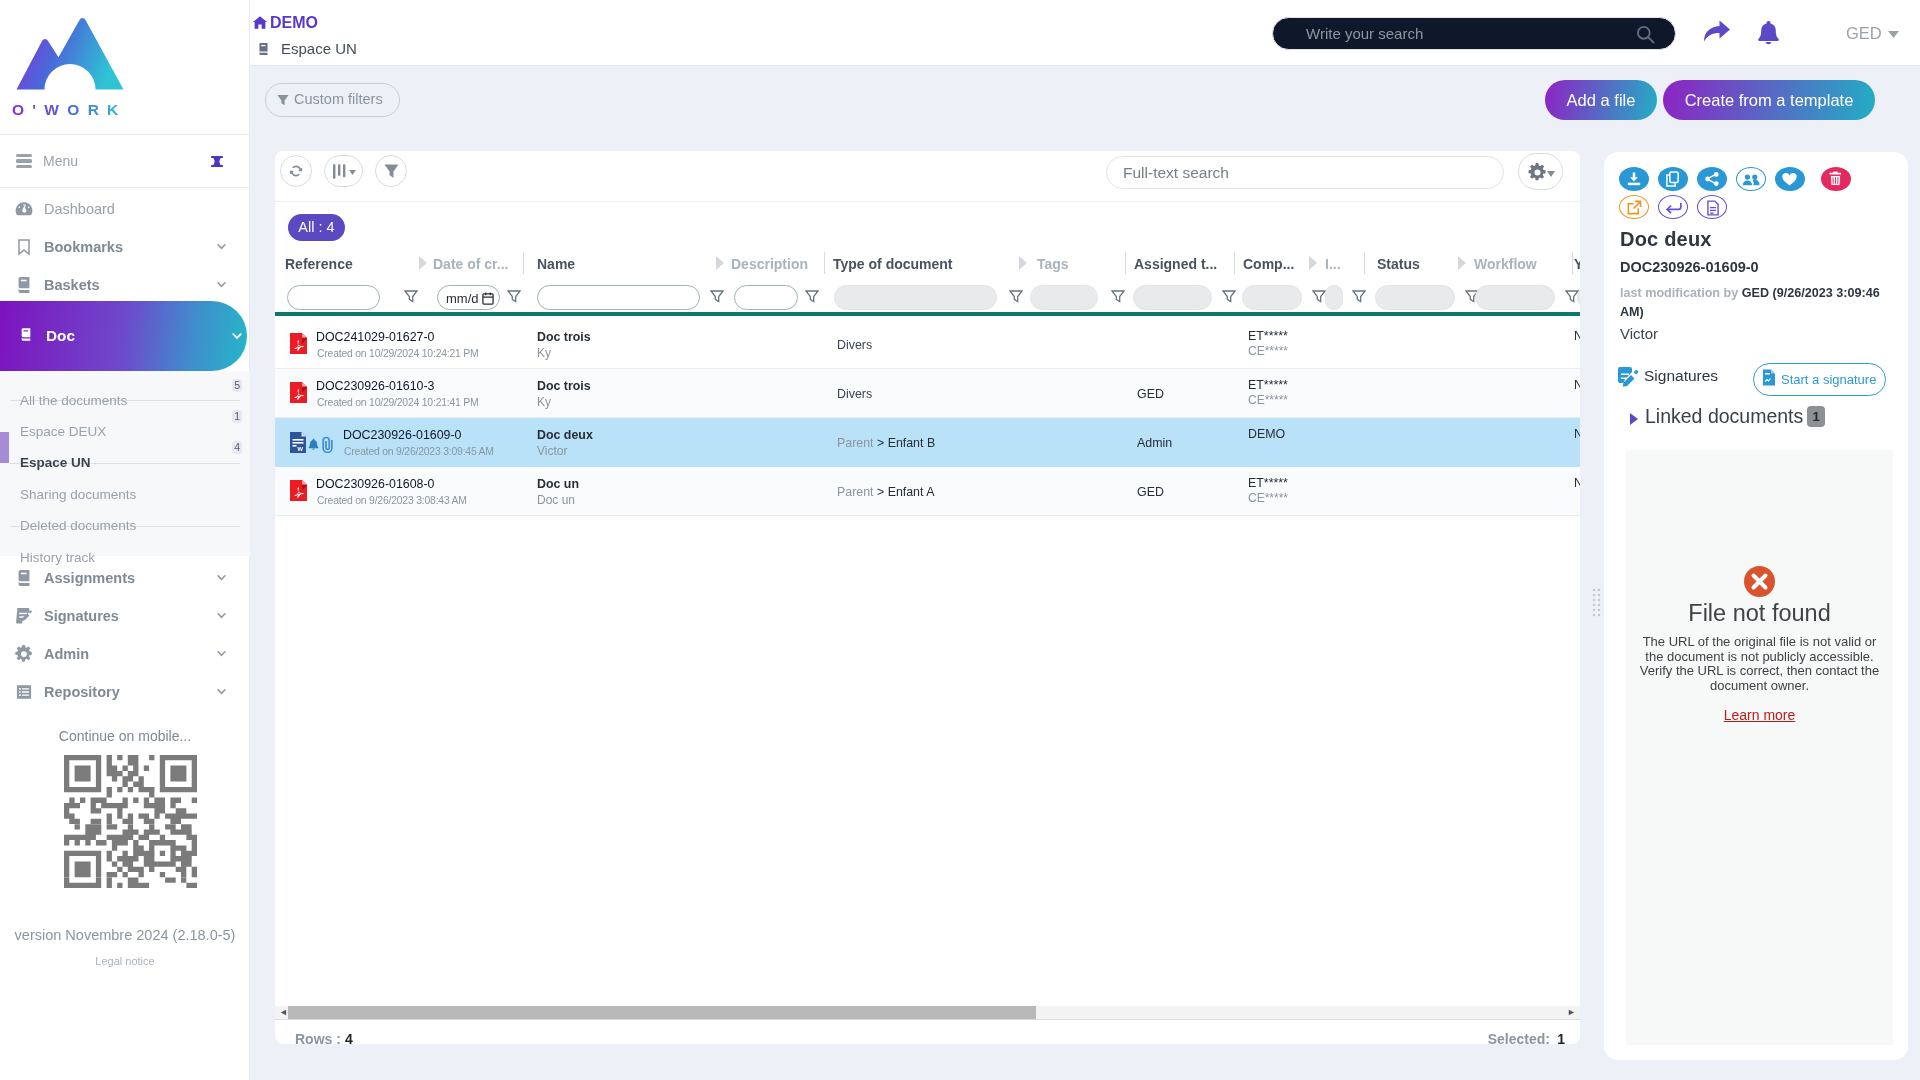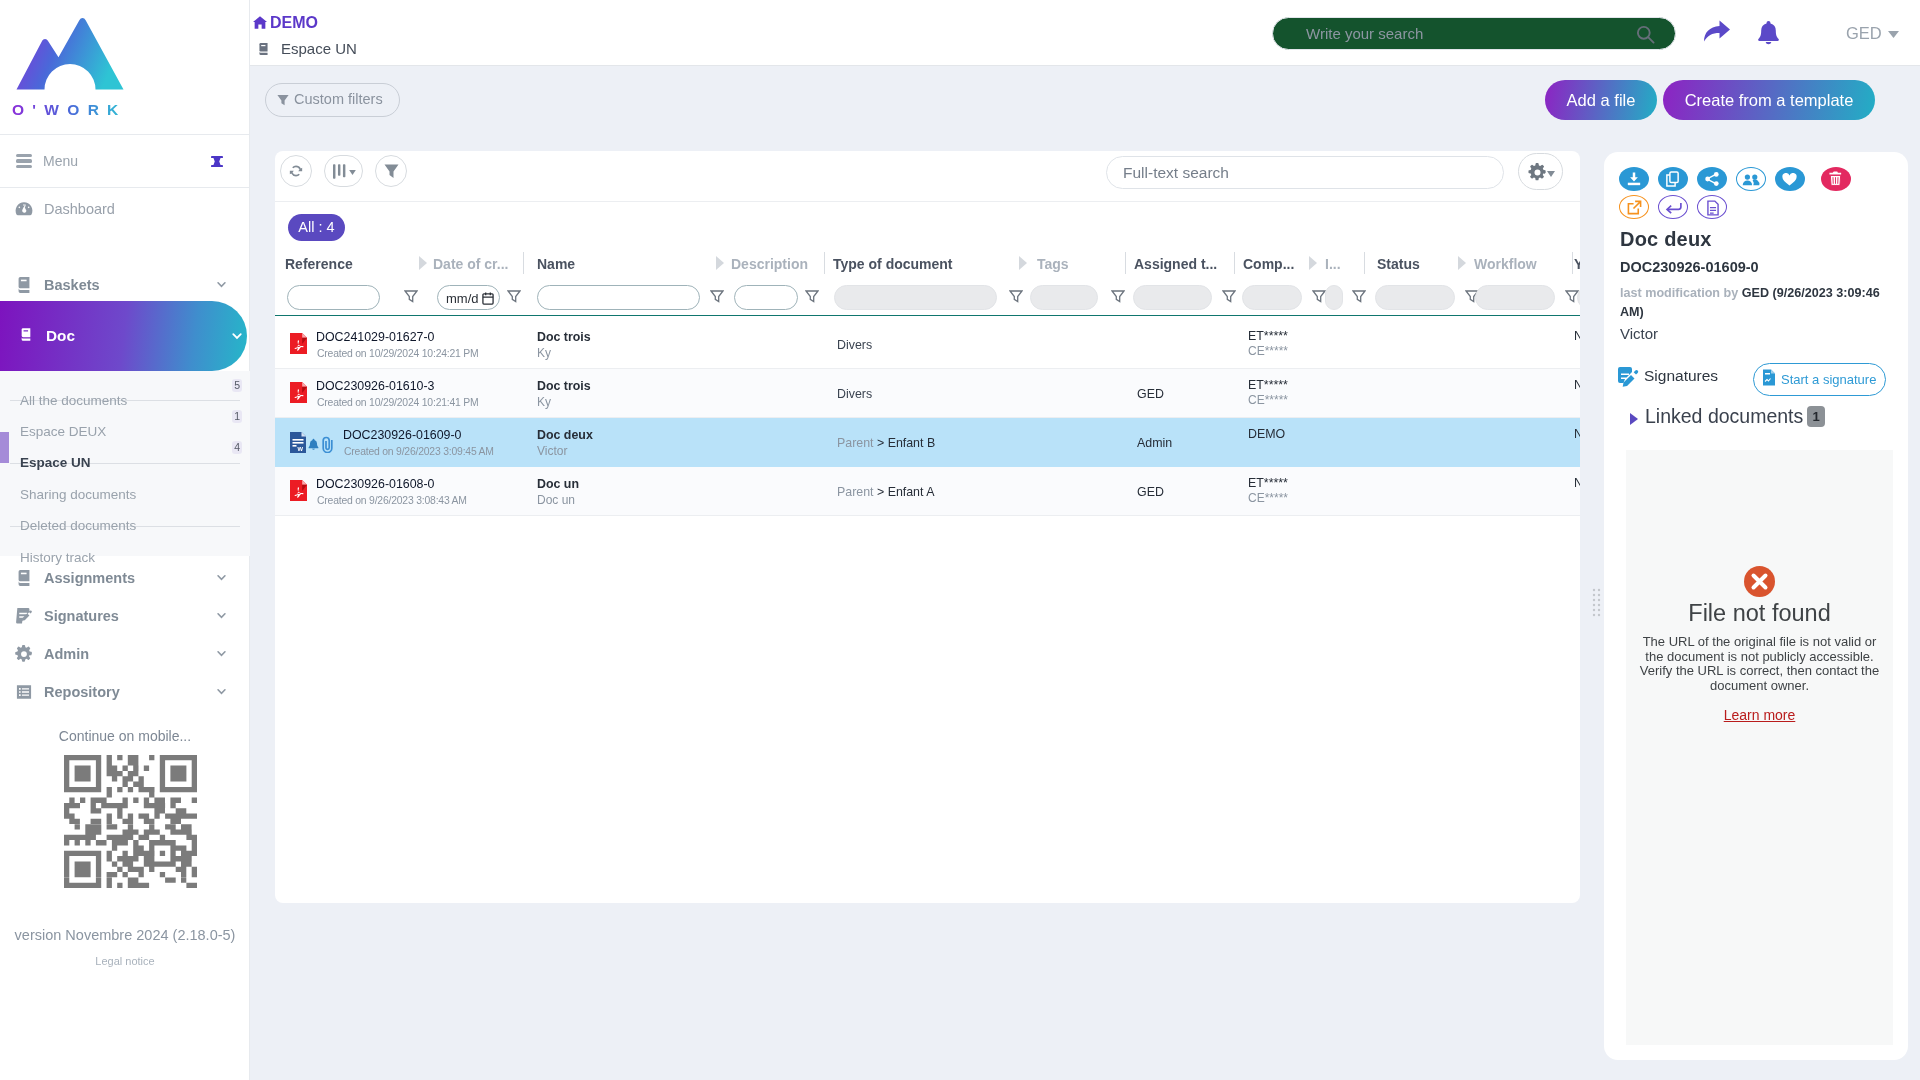--- a/index.html
+++ b/index.html
@@ -33,51 +33,51 @@
 
 #mobile { position:absolute; left:0; top:728px; width:250px; text-align:center; }
 #mobile .cm { font-size:14px; color:#7d8794; }
 #ver { position:absolute; left:0; top:927px; width:250px; text-align:center; font-size:14.5px; color:#8b95a1; }
 #legal { position:absolute; left:0; top:955px; width:250px; text-align:center; font-size:11px; color:#a9b2bc; }
 
 
 #topbar { position:absolute; left:250px; top:0; width:1670px; height:66px; background:#fff; border-bottom:1px solid #e3e6ea; }
 #bc1 { position:absolute; left:20px; top:14px; font-size:16px; font-weight:bold; color:#5b38c9; }
 #bc2 { position:absolute; left:31px; top:40px; font-size:15px; color:#454d59; }
-#searchpill { position:absolute; left:1022px; top:17px; width:404px; height:33px; background:#14532d; border:1px solid #e2e5eb; border-radius:17px; }
+#searchpill { position:absolute; left:1022px; top:17px; width:404px; height:33px; background:#0f172a; border:1px solid #e2e5eb; border-radius:17px; }
 #searchpill .ph { position:absolute; left:33px; top:7px; font-size:15px; color:#8d96a2; }
 #gedd { position:absolute; left:1596px; top:24px; font-size:16.5px; color:#9aa3ad; }
 
 
 #cfbtn { position:absolute; left:265px; top:83px; width:135px; height:34px; border:1px solid #c9ced6; border-radius:17px; background:transparent; }
 #cfbtn span { position:absolute; left:28px; top:7px; font-size:14.5px; color:#8a929e; }
 .gbtn { position:absolute; top:80px; height:40px; border-radius:20px; background:linear-gradient(100deg,#8d23c3,#22aec5); color:#fff; font-size:16.5px; text-align:center; line-height:40px; }
 #addfile { left:1545px; width:112px; }
 #createtpl { left:1663px; width:212px; }
 
 
-#card { position:absolute; left:275px; top:151px; width:1305px; height:752px; background:#fff; border-radius:8px; overflow:hidden;padding-left:14px; }
+#card { position:absolute; left:275px; top:151px; width:1305px; height:893px; background:#fff; border-radius:8px; overflow:hidden;padding-left:14px; }
 .circbtn { position:absolute; top:4px; width:32px; height:32px; border:1px solid #d7dbdf; border-radius:16px; background:#fff; }
 #ttool { position:absolute; left:0; top:0; width:1305px; height:60px; }
 #ftsearch { position:absolute; left:831px; top:5px; width:398px; height:33px; border:1px solid #dfe3e8; border-radius:17px; background:#fff; }
 #ftsearch span { position:absolute; left:16px; top:7px; font-size:15.5px; color:#757e8a; }
 #gearbtn { position:absolute; left:1243px; top:2px; width:45px; height:37px; border:1px solid #d7dbdf; border-radius:19px; background:#fff; }
 #tdivider { position:absolute; left:0; top:50px; width:1305px; height:1px; background:#eceef1; }
 #allchip { position:absolute; left:13px; top:63px; width:57px; height:27px; background:#5a49c0; border-radius:14px; color:#fff; font-size:14.5px; text-align:center; line-height:27px; }
 
 
 #thead { position:absolute; left:0; top:99px; width:1305px; height:33px; font-size:14px; }
 .th { position:absolute; top:6px; white-space:nowrap; }
 .thb { font-weight:bold; color:#4a5260; }
 .thg { color:#aab2bc; font-weight:bold; }
 .sortarr { position:absolute; top:6px; width:0; height:0; border-left:8px solid #d4d8dd; border-top:7px solid transparent; border-bottom:7px solid transparent; }
 .colsep { position:absolute; top:2px; width:1px; height:22px; background:#d8dce1; }
 
 
-#tfilter { position:absolute; left:0; top:132px; width:1305px; height:33px; border-bottom:1px solid #0f766e; }
+#tfilter { position:absolute; left:0; top:132px; width:1305px; height:33px; border-bottom:4px solid #0f766e; }
 .fpill { position:absolute; top:2px; height:25px; border:1px solid #9fb3b9; border-radius:13px; background:#fff; }
 .fpillg { position:absolute; top:2px; height:25px; border-radius:13px; background:#e9eaec; border:1px solid #e2e4e7; }
 .funnel { position:absolute; top:7px; width:14px; height:13px; }
 
 
 .trow { position:absolute; left:0; width:1305px; height:49px; border-bottom:1px solid #eceef1; overflow:hidden; }
 .pdfic { position:absolute; top:13px; width:17px; height:21px; }
 .wordic { position:absolute; top:14px; width:16px; height:21px; }
 .rref { position:absolute; font-size:12.4px; color:#0f172a; }
 .rsub { position:absolute; font-size:10.4px; color:#8b95a1; letter-spacing:-0.2px; }
@@ -146,20 +146,29 @@
       <path fill="url(#lg1)" d="M16.5 89.5 H44.5 A25.5 25.5 0 0 1 95.5 89.5 H123.5 L85.8 20.5 C84 17.2 81 17.2 79.2 20.5 L58.5 57.3 L48.2 41.3 C46.4 38.3 43.6 38.3 41.8 41.5 Z"></path>
       <text x="12" y="115" fill="url(#lg2)" font-size="15.5" font-weight="bold" letter-spacing="8.3" font-family="Liberation Sans, sans-serif">O'WORK</text>
     </svg>
   </div>
 
   <div class="navitem" style="top:190px">
     <svg class="nicon" viewBox="0 0 24 24" fill="currentColor">
         <path d="M12 4a10 10 0 0 0-9 14.5 1.8 1.8 0 0 0 1.6 1h14.8a1.8 1.8 0 0 0 1.6-1A10 10 0 0 0 12 4zm0 2.2a1 1 0 1 1 0 2 1 1 0 0 1 0-2zM6.4 9a1 1 0 1 1 0 2 1 1 0 0 1 0-2zm11.2 0a1 1 0 1 1 0 2 1 1 0 0 1 0-2zM12 16.4a2.2 2.2 0 0 1-2.2-2.2c0-.9.9-2.7 1.7-4.3l3-4.2-1.5 5c.7.4 1.2 1.2 1.2 2.1A2.2 2.2 0 0 1 12 16.4z"></path>
       </svg>
     <span class="ntext">Dashboard</span>
+  </div>
+  <div class="navitem" style="top:228px">
+    <svg class="nicon" viewBox="0 0 24 24" fill="none" stroke="currentColor" stroke-width="1.8">
+        <path d="M6 3.5 h12 v17 l-6 -5 l-6 5 Z"></path>
+      </svg>
+    <span class="ntextb">Bookmarks</span>
+    <svg class="chev" viewBox="0 0 16 16" fill="none" stroke="currentColor" stroke-width="2.4" stroke-linecap="round">
+        <path d="M3 5.5 L8 10.5 L13 5.5"></path>
+      </svg>
   </div>
   <div class="navitem" style="top:266px">
     <svg class="nicon" viewBox="0 0 24 24" fill="currentColor">
         <path d="M5.5 4.5 a2 2 0 0 1 2-2 h11 v13.5 h-11 a2 2 0 0 1-2-2 z"></path>
         <path d="M5.5 16 a2 2 0 0 0 2 2 h11 v3.5 h-11 a2 2 0 0 1-2-2 z"></path>
         <rect x="8.3" y="5.6" width="6.8" height="1.9" fill="#fff"></rect>
       </svg>
     <span class="ntextb">Baskets</span>
     <svg class="chev" viewBox="0 0 16 16" fill="none" stroke="currentColor" stroke-width="2.4" stroke-linecap="round">
         <path d="M3 5.5 L8 10.5 L13 5.5"></path>

